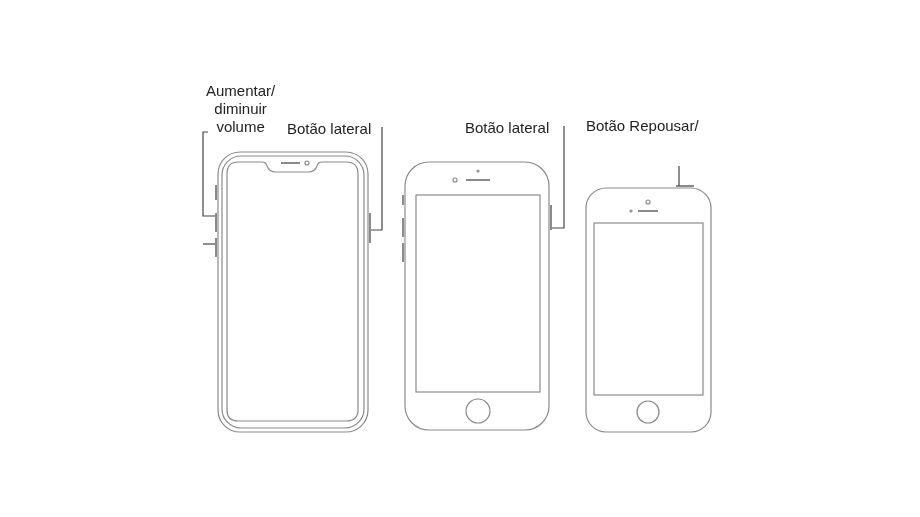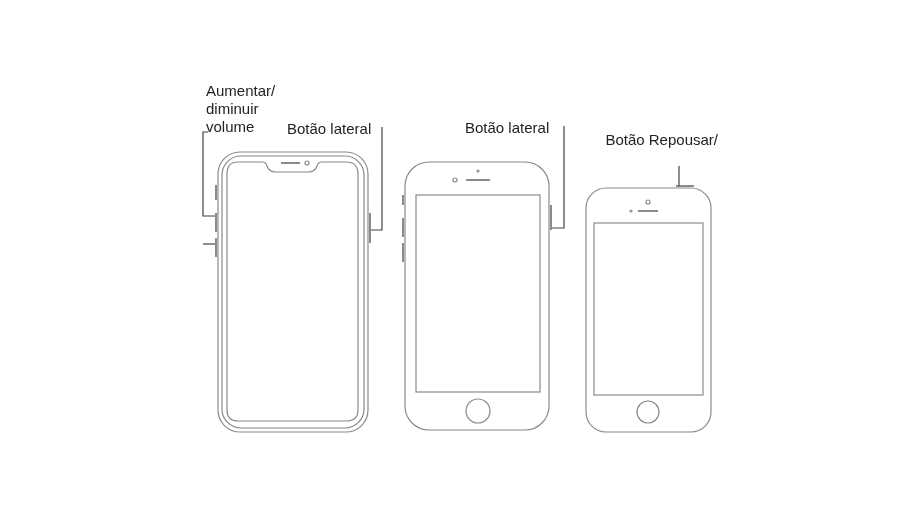--- a/index.html
+++ b/index.html
@@ -1,18 +1,18 @@
 <!DOCTYPE html>
 <html><head>
 <meta charset="utf-8">
 <style>
   html,body{margin:0;padding:0;background:#fff;}
   body{width:920px;height:517px;position:relative;overflow:hidden;font-family:"Liberation Sans","DejaVu Sans",sans-serif;}
   svg{position:absolute;left:0;top:0;}
-  .lbl{position:absolute;font-size:15px;color:#222;line-height:18px;white-space:nowrap;}
+  .lbl{position:absolute;font-size:15px;color:#222;line-height:18px;white-space:nowrap;text-align:center;}
 </style>
 </head>
 <body>
 
 <svg width="920" height="517" viewBox="0 0 920 517">
   <g fill="none" stroke="#8a8a8a" stroke-width="1.2">
 
     <g>
       <rect x="218" y="152" width="150" height="280" rx="22"></rect>
       <rect x="222" y="156" width="142" height="272" rx="19"></rect>
@@ -58,15 +58,15 @@
   </g>
 </svg>
 
 <div class="lbl" style="left:206px;top:82px;">
   <div>Aumentar/</div>
   <div>diminuir</div>
   <div>volume</div>
 </div>
 <div class="lbl" style="left:287px;top:120px;">Botão lateral</div>
 <div class="lbl" style="left:465px;top:119px;">Botão lateral</div>
-<div class="lbl" style="left:586px;top:131px;text-align:right;width:132px;">
+<div class="lbl" style="left:586px;top:117px;text-align:left;width:132px;">
   <div>Botão Repousar/</div>
 </div>
 
 </body></html>

